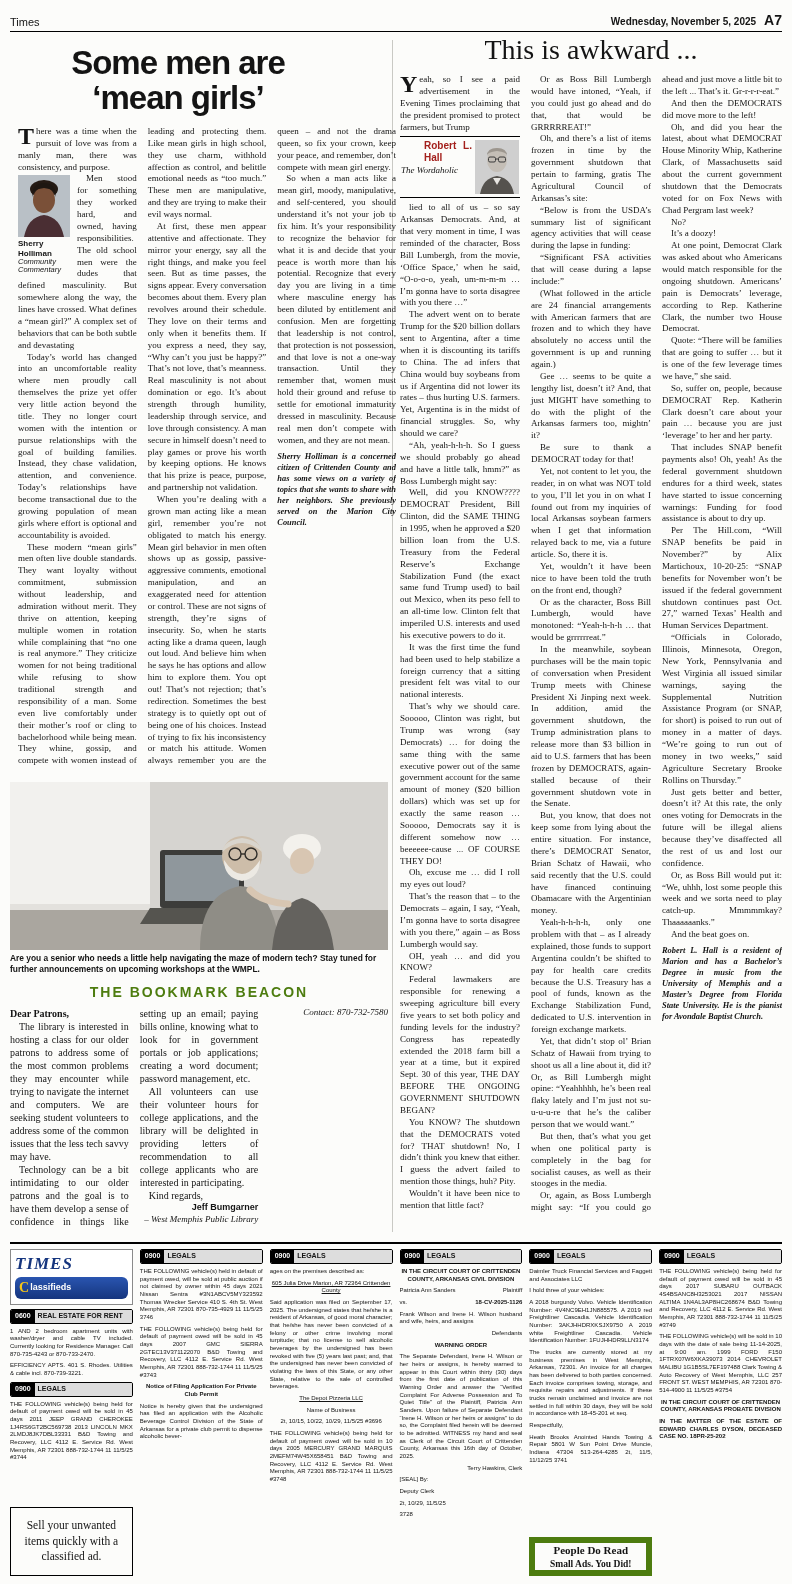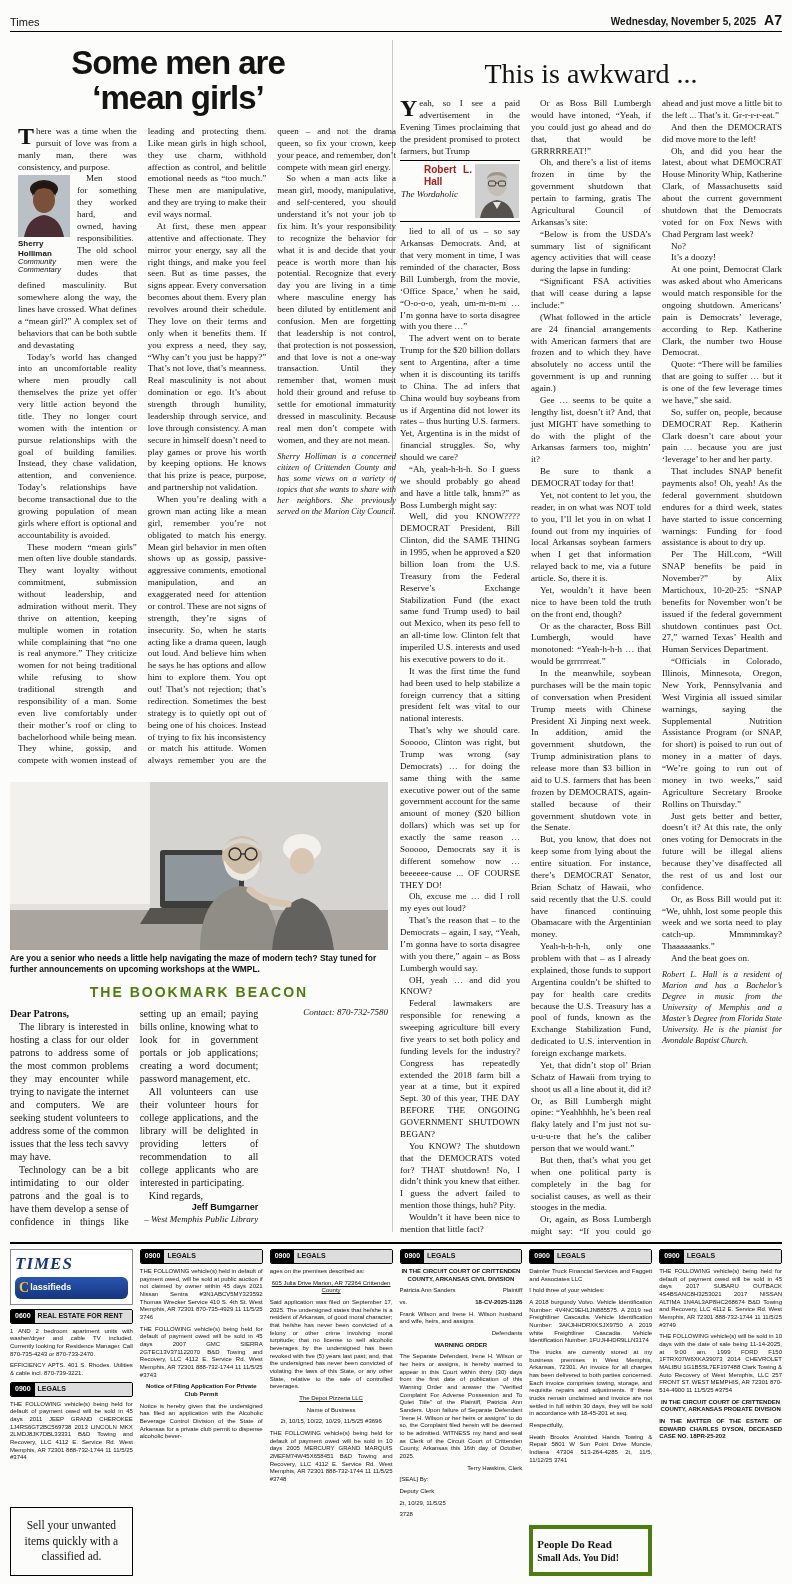--- a/index.html
+++ b/index.html
@@ -22,30 +22,30 @@
   .mean-girls { position:absolute; left:18px; top:40px; width:378px; }
   .mg-headline { width:300px; margin:6px 0 10px 10px; text-align:center;
                  font-family:"Liberation Sans", sans-serif; font-weight:900;
                  font-size:33px; line-height:1.06; letter-spacing:-1px; }
   .article-cols { column-count:3; column-gap:11px; column-fill:auto; text-align:justify;
                   font-size:9px; line-height:1.32; hyphens:auto; overflow:hidden; }
   .mg-cols { height:650px; }
   .article-cols p { text-indent:9px; }
   p.lead { text-indent:0; }
   p.lead::first-letter { float:left; font-size:24px; line-height:19px; font-weight:bold; padding:1px 2px 0 0; }
-  .bio { font-style:italic; font-weight:normal; font-size:8.4px; margin-top:4px; text-indent:0 !important; }
+  .bio { font-style:italic; font-weight:bold; font-size:8.4px; margin-top:4px; text-indent:0 !important; }
 
   .author-float { float:left; width:54px; margin:2px 5px 2px 0; break-inside:avoid;
                   font-family:"Liberation Sans", sans-serif; }
   .author-float svg { width:52px; height:62px; display:block; }
   .af-name { font-weight:bold; font-size:8px; line-height:1.15; margin-top:2px; }
   .af-role { font-style:italic; font-size:7.5px; line-height:1.15; }
 
   
-  .awkward { position:absolute; left:400px; top:56px; width:382px; }
+  .awkward { position:absolute; left:400px; top:32px; width:382px; }
   .aw-headline { text-align:center; font-size:28px; font-weight:normal; margin:2px 0 8px 0; }
   .aw-cols { height:1152px; }
   .author-banner { border-top:1px solid #000; border-bottom:1px solid #000; padding:3px 1px;
                    margin:3px 0 4px 0; display:flex; gap:3px; break-inside:avoid; }
   .ab-left { flex:1; }
   .ab-name { color:#a3201c; font-weight:bold; font-size:10px; line-height:1.12;
              font-family:"Liberation Sans", sans-serif;padding-left:23px; }
   .ab-role { font-size:9px; font-style:italic; margin-top:2px; }
   .ab-photo svg { width:44px; height:54px; display:block; }
 
@@ -87,21 +87,21 @@
 
   .times-logo { border:1px solid #8a8a8a; padding:3px 4px 5px 4px; background:#fff; flex:none; }
   .tl-name { font-family:"Liberation Serif", serif; font-weight:bold; font-style:italic;
              font-size:17px; color:#15357e; letter-spacing:1px; }
   .tl-bar { margin-top:2px; background:linear-gradient(#2a55b0,#15357e); border-radius:6px;
             color:#fff; font-weight:bold; font-size:9px; padding:2px 4px; display:flex; align-items:center; }
   .tl-c { color:#f5c518; font-size:14px; font-weight:900; margin-right:1px; font-family:"Liberation Serif", serif; }
 
   .sell-box { margin-top:auto; border:1px solid #000; padding:10px 6px; text-align:center;
               font-family:"Liberation Serif", serif; font-size:11.5px; line-height:1.35; }
-  .read-box { margin-top:auto; border:4px solid #4d7c0f; padding:8px 4px; text-align:left;
+  .read-box { margin-top:auto; border:6px solid #4d7c0f; padding:0 4px; text-align:center;
               font-weight:bold; font-size:9.5px; font-family:"Liberation Serif", serif; line-height:1.3; }
   .read-box .l1 { font-size:11px; display:block; }
 </style>
 </head>
 <body>
 
 <div class="page">
 
   <div class="topbar">
     <span class="tb-paper">Times</span>

